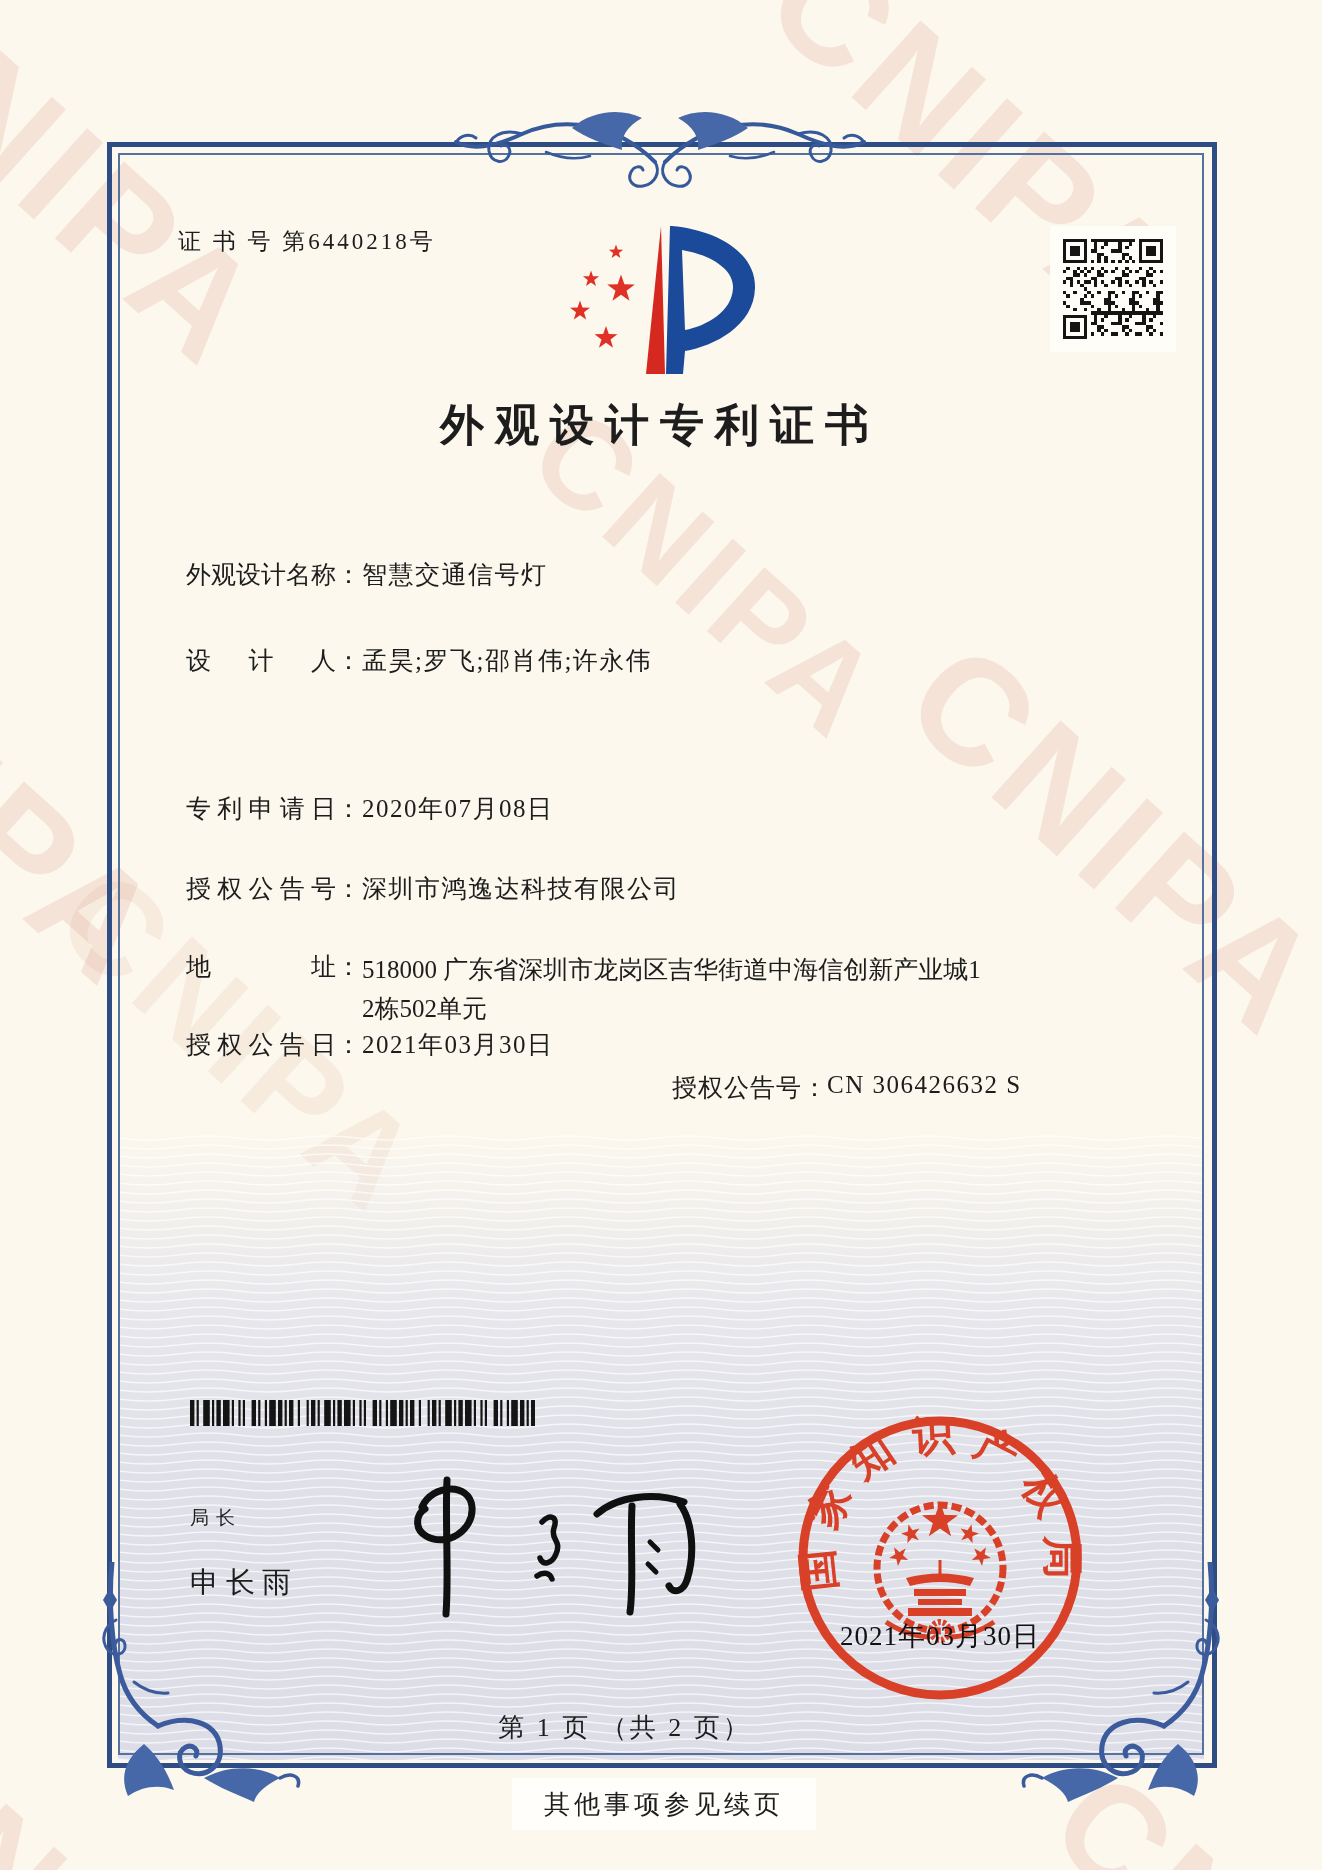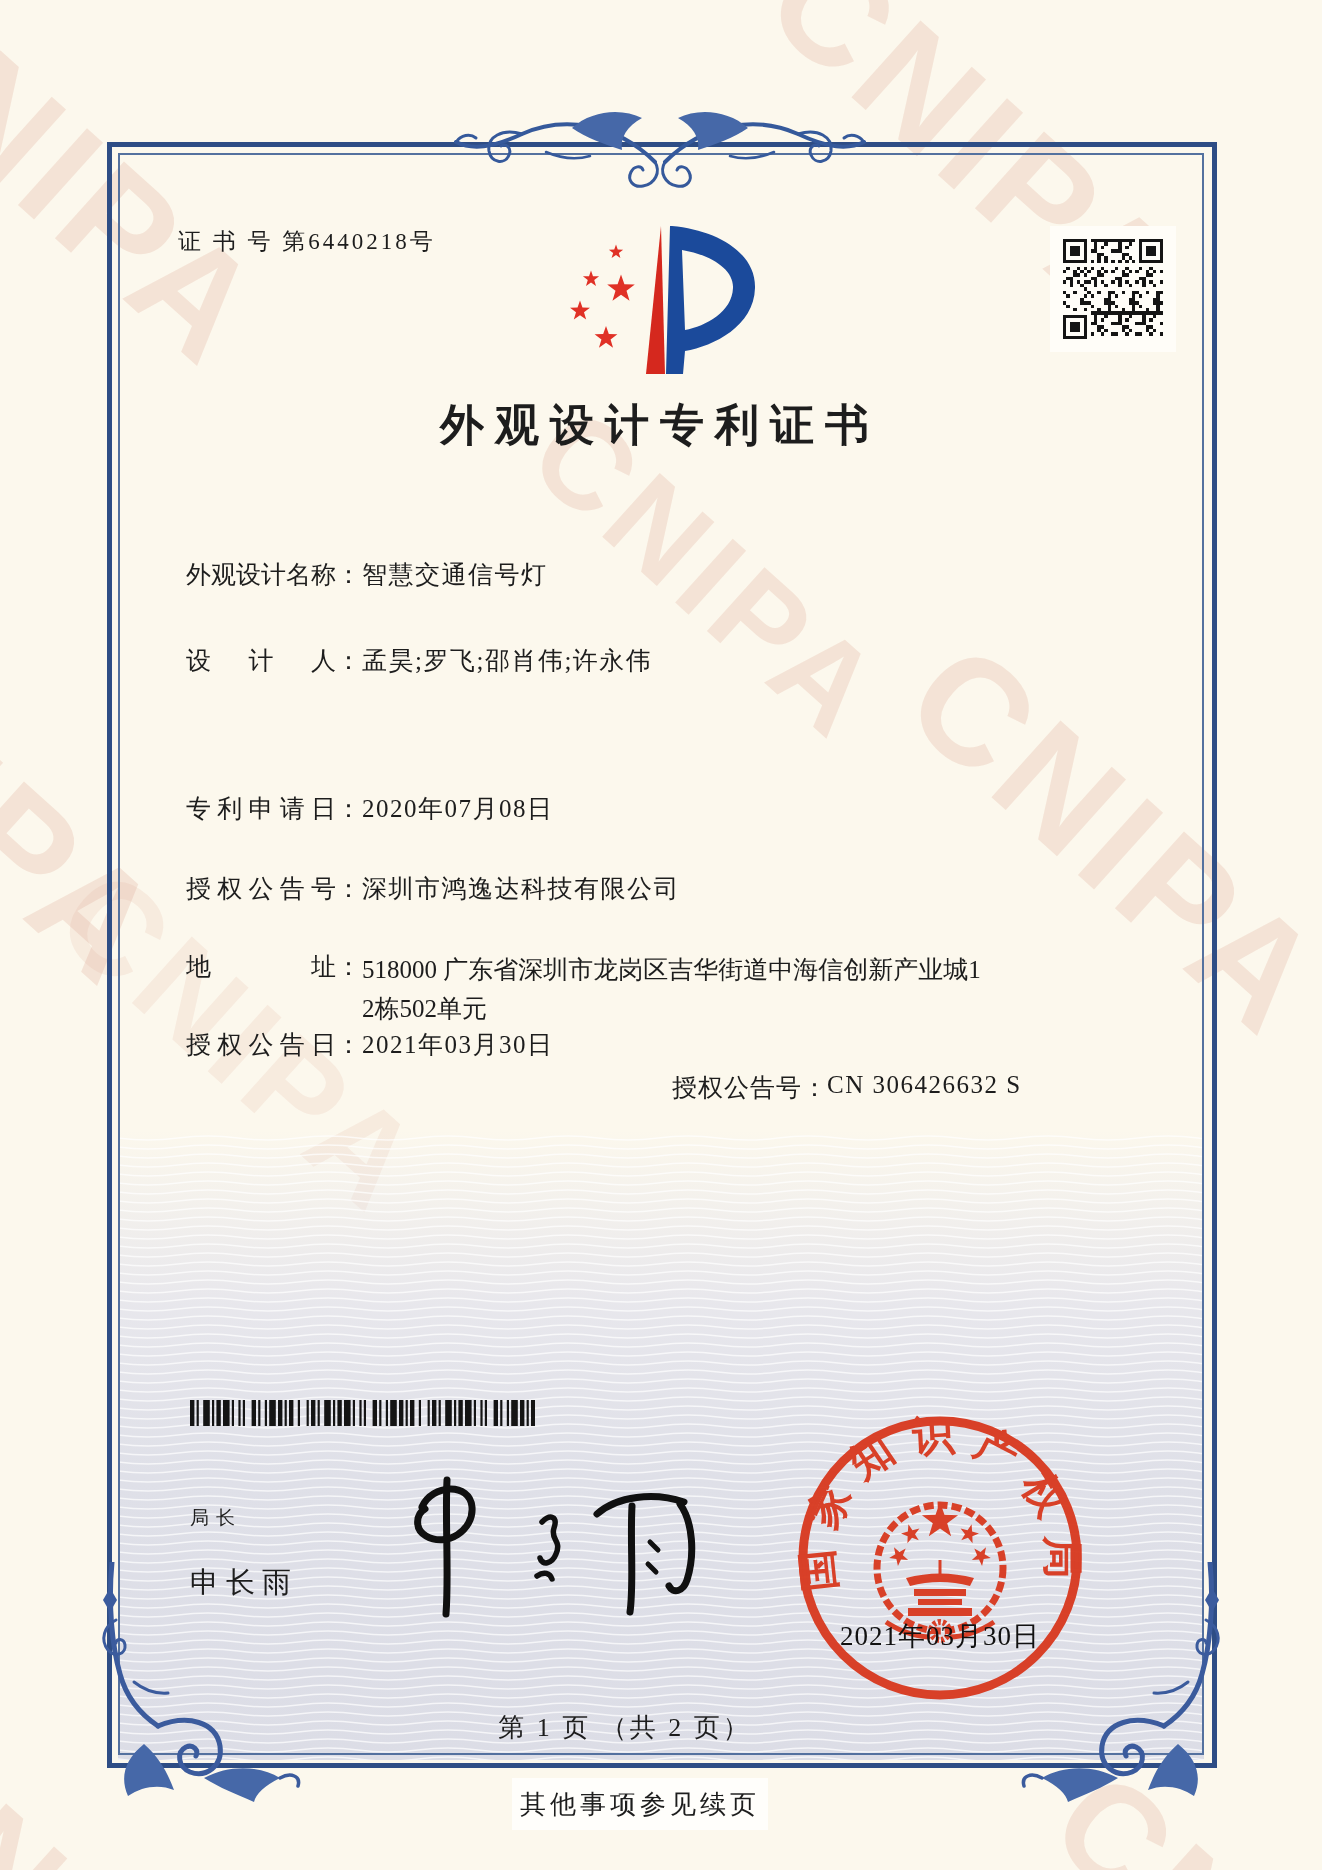--- a/index.html
+++ b/index.html
@@ -55,21 +55,21 @@
   .sig-title{position:absolute; left:190px; top:1505px; font-size:19px; letter-spacing:7px;
     font-family:"Liberation Sans","DejaVu Sans",sans-serif; font-weight:500; z-index:5;}
   .sig-name{position:absolute; left:190px; top:1563px; font-size:29px; letter-spacing:7px;
     font-family:"Liberation Sans","DejaVu Sans",sans-serif; font-weight:400; z-index:5;}
   .signature{position:absolute; left:392px; top:1462px; z-index:5;}
   .seal{position:absolute; left:790px; top:1408px; z-index:5; opacity:.95;}
   .seal-date{position:absolute; left:810px; top:1618px; width:260px; text-align:center;
     font-size:27px; letter-spacing:1px; color:#111; z-index:6;}
   .page-info{position:absolute; left:425px; top:1710px; width:400px; text-align:center;
     font-size:26px; letter-spacing:3px; z-index:5;}
-  .cont-box{position:absolute; left:512px; top:1778px; width:256px; height:52px; background:#fffefb; z-index:5;
+  .cont-box{position:absolute; left:512px; top:1778px; width:304px; height:52px; background:#fffefb; z-index:5;
     display:flex; align-items:center; justify-content:center;}
   .cont-note{font-size:26px; letter-spacing:4px;}
 </style>
 </head>
 <body>
 
 <svg width="0" height="0" style="position:absolute">
   <defs>
     <path id="starP" d="M0,-10 L2.351,-3.236 L9.511,-3.090 L3.804,1.236 L5.878,8.090 L0,4 L-5.878,8.090 L-3.804,1.236 L-9.511,-3.090 L-2.351,-3.236 Z"></path>
     <g id="scrollHalf" fill="none" stroke="#35599b" stroke-width="4" stroke-linecap="round">

